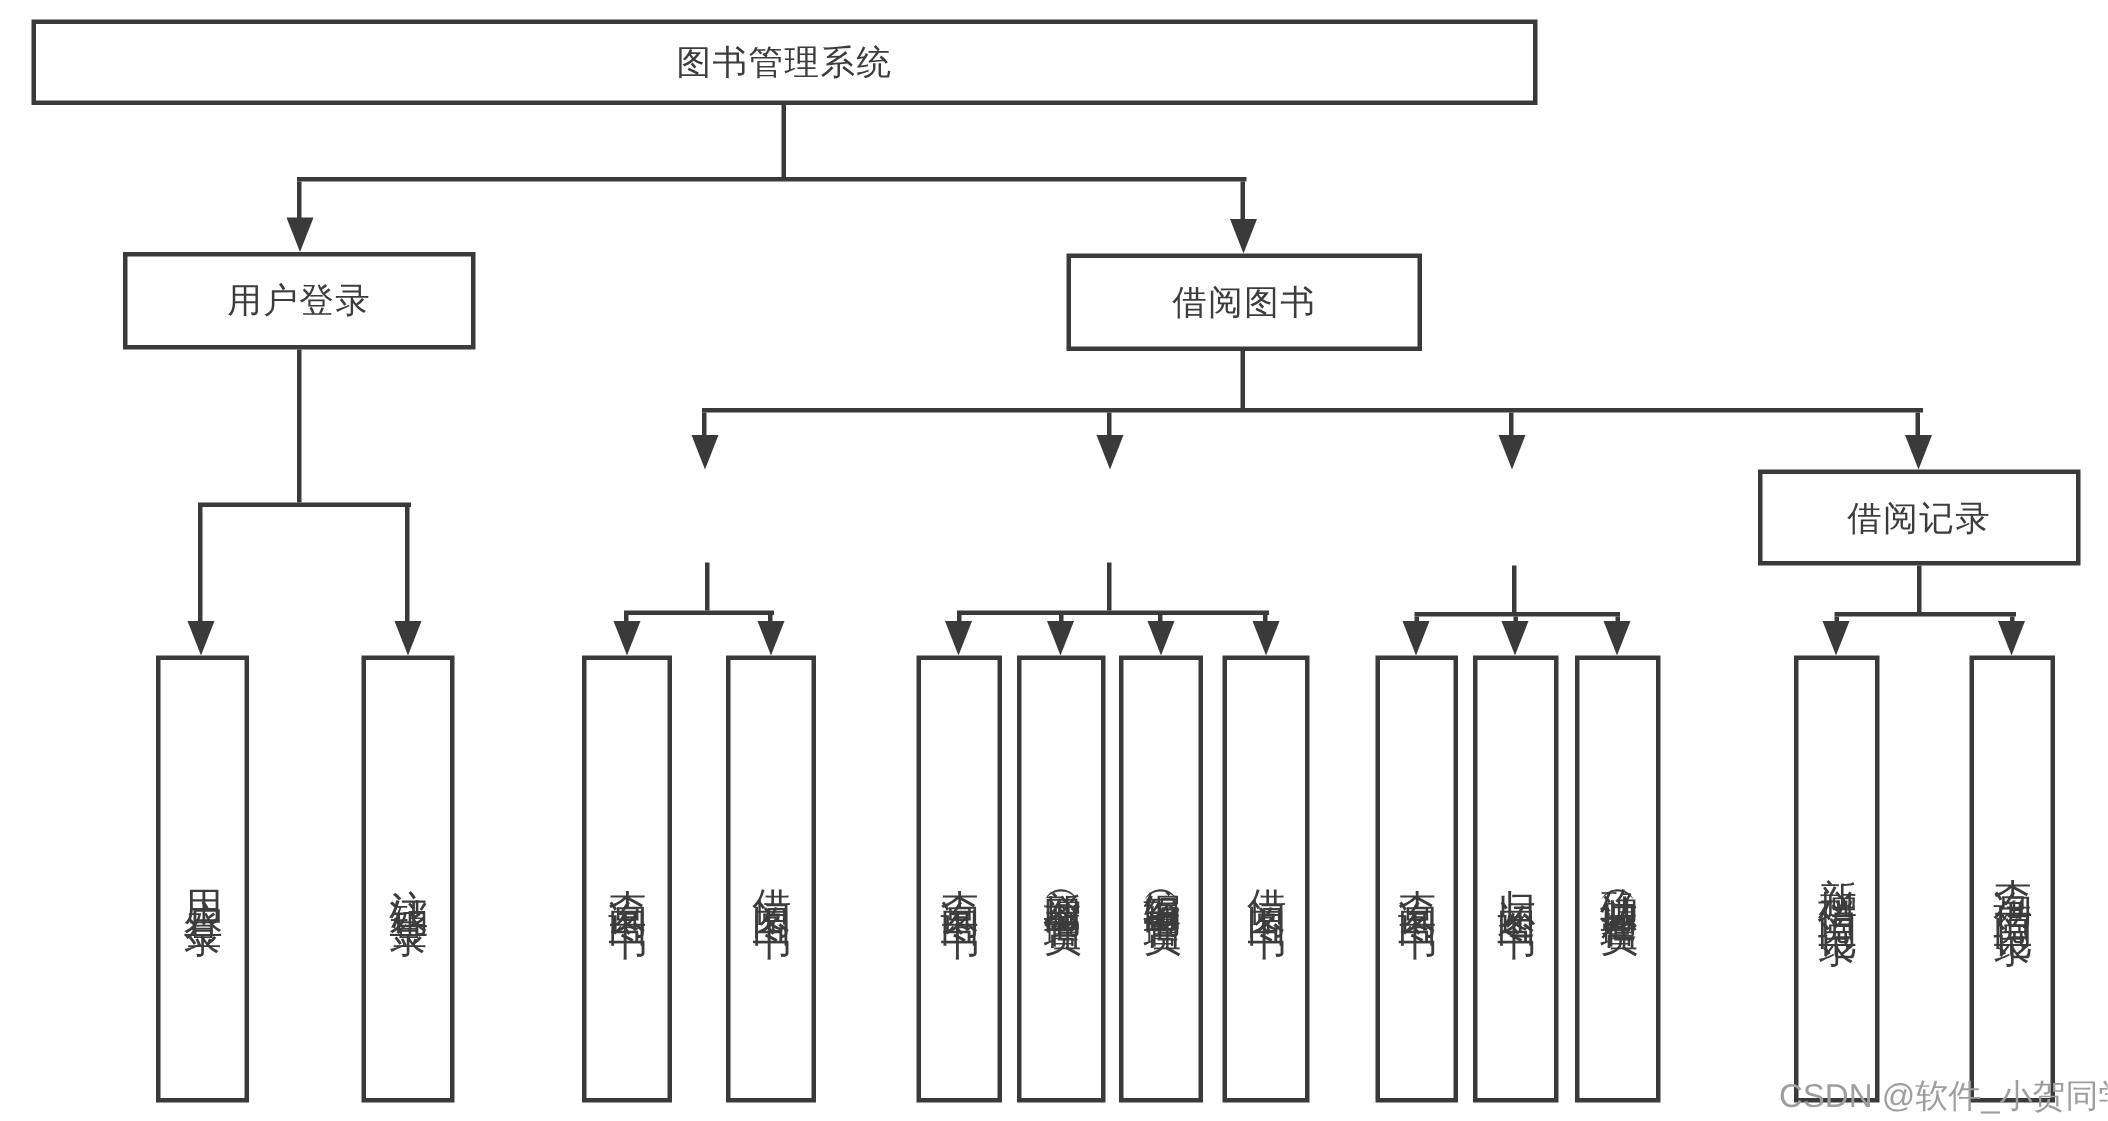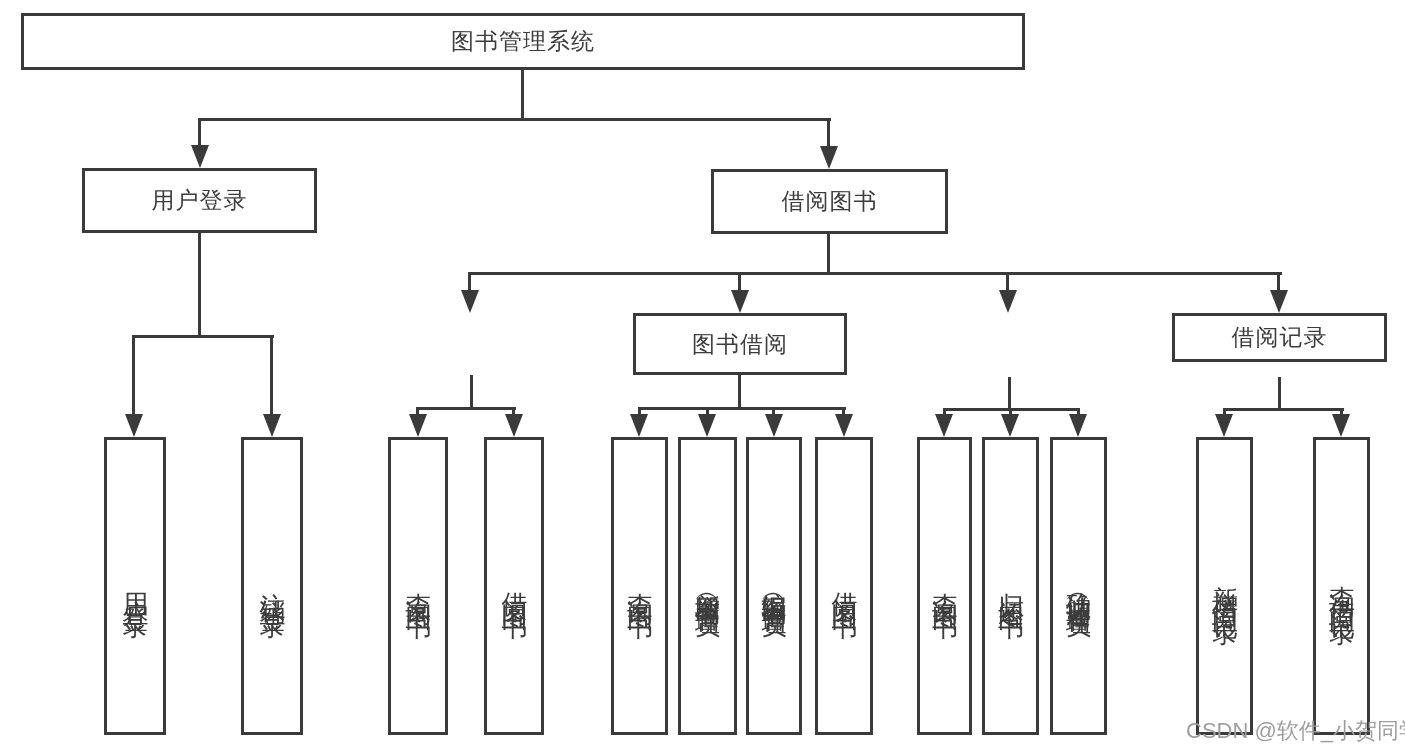--- a/index.html
+++ b/index.html
@@ -73,24 +73,21 @@
   <div class="hline" style="left:468px;top:272px;width:814px"></div>
   <div class="vline" style="left:468px;top:275px;height:17px"></div>
   <div class="arrow" style="left:461px;top:290px"></div>
   <div class="vline" style="left:738px;top:275px;height:17px"></div>
   <div class="arrow" style="left:731px;top:290px"></div>
   <div class="vline" style="left:1006px;top:275px;height:17px"></div>
   <div class="arrow" style="left:999px;top:290px"></div>
   <div class="vline" style="left:1277px;top:275px;height:17px"></div>
   <div class="arrow" style="left:1270px;top:290px"></div>
 
-  <div class="node" style="left:633px;top:313px;width:214px;height:62px">
-    <span>图书借阅</span>
-  </div>
-  <div class="node" style="left:1172px;top:313px;width:215px;height:49px">
+  <div class="node" style="left:1172px;top:313px;width:215px;height:64px">
     <span>借阅记录</span>
   </div>
 
   <div class="vline" style="left:470px;top:375px;height:32px"></div>
   <div class="hline" style="left:416px;top:407px;width:100px"></div>
   <div class="vline" style="left:416px;top:410px;height:5px"></div>
   <div class="arrow" style="left:409px;top:414px"></div>
   <div class="vline" style="left:512px;top:410px;height:5px"></div>
   <div class="arrow" style="left:505px;top:414px"></div>
 

